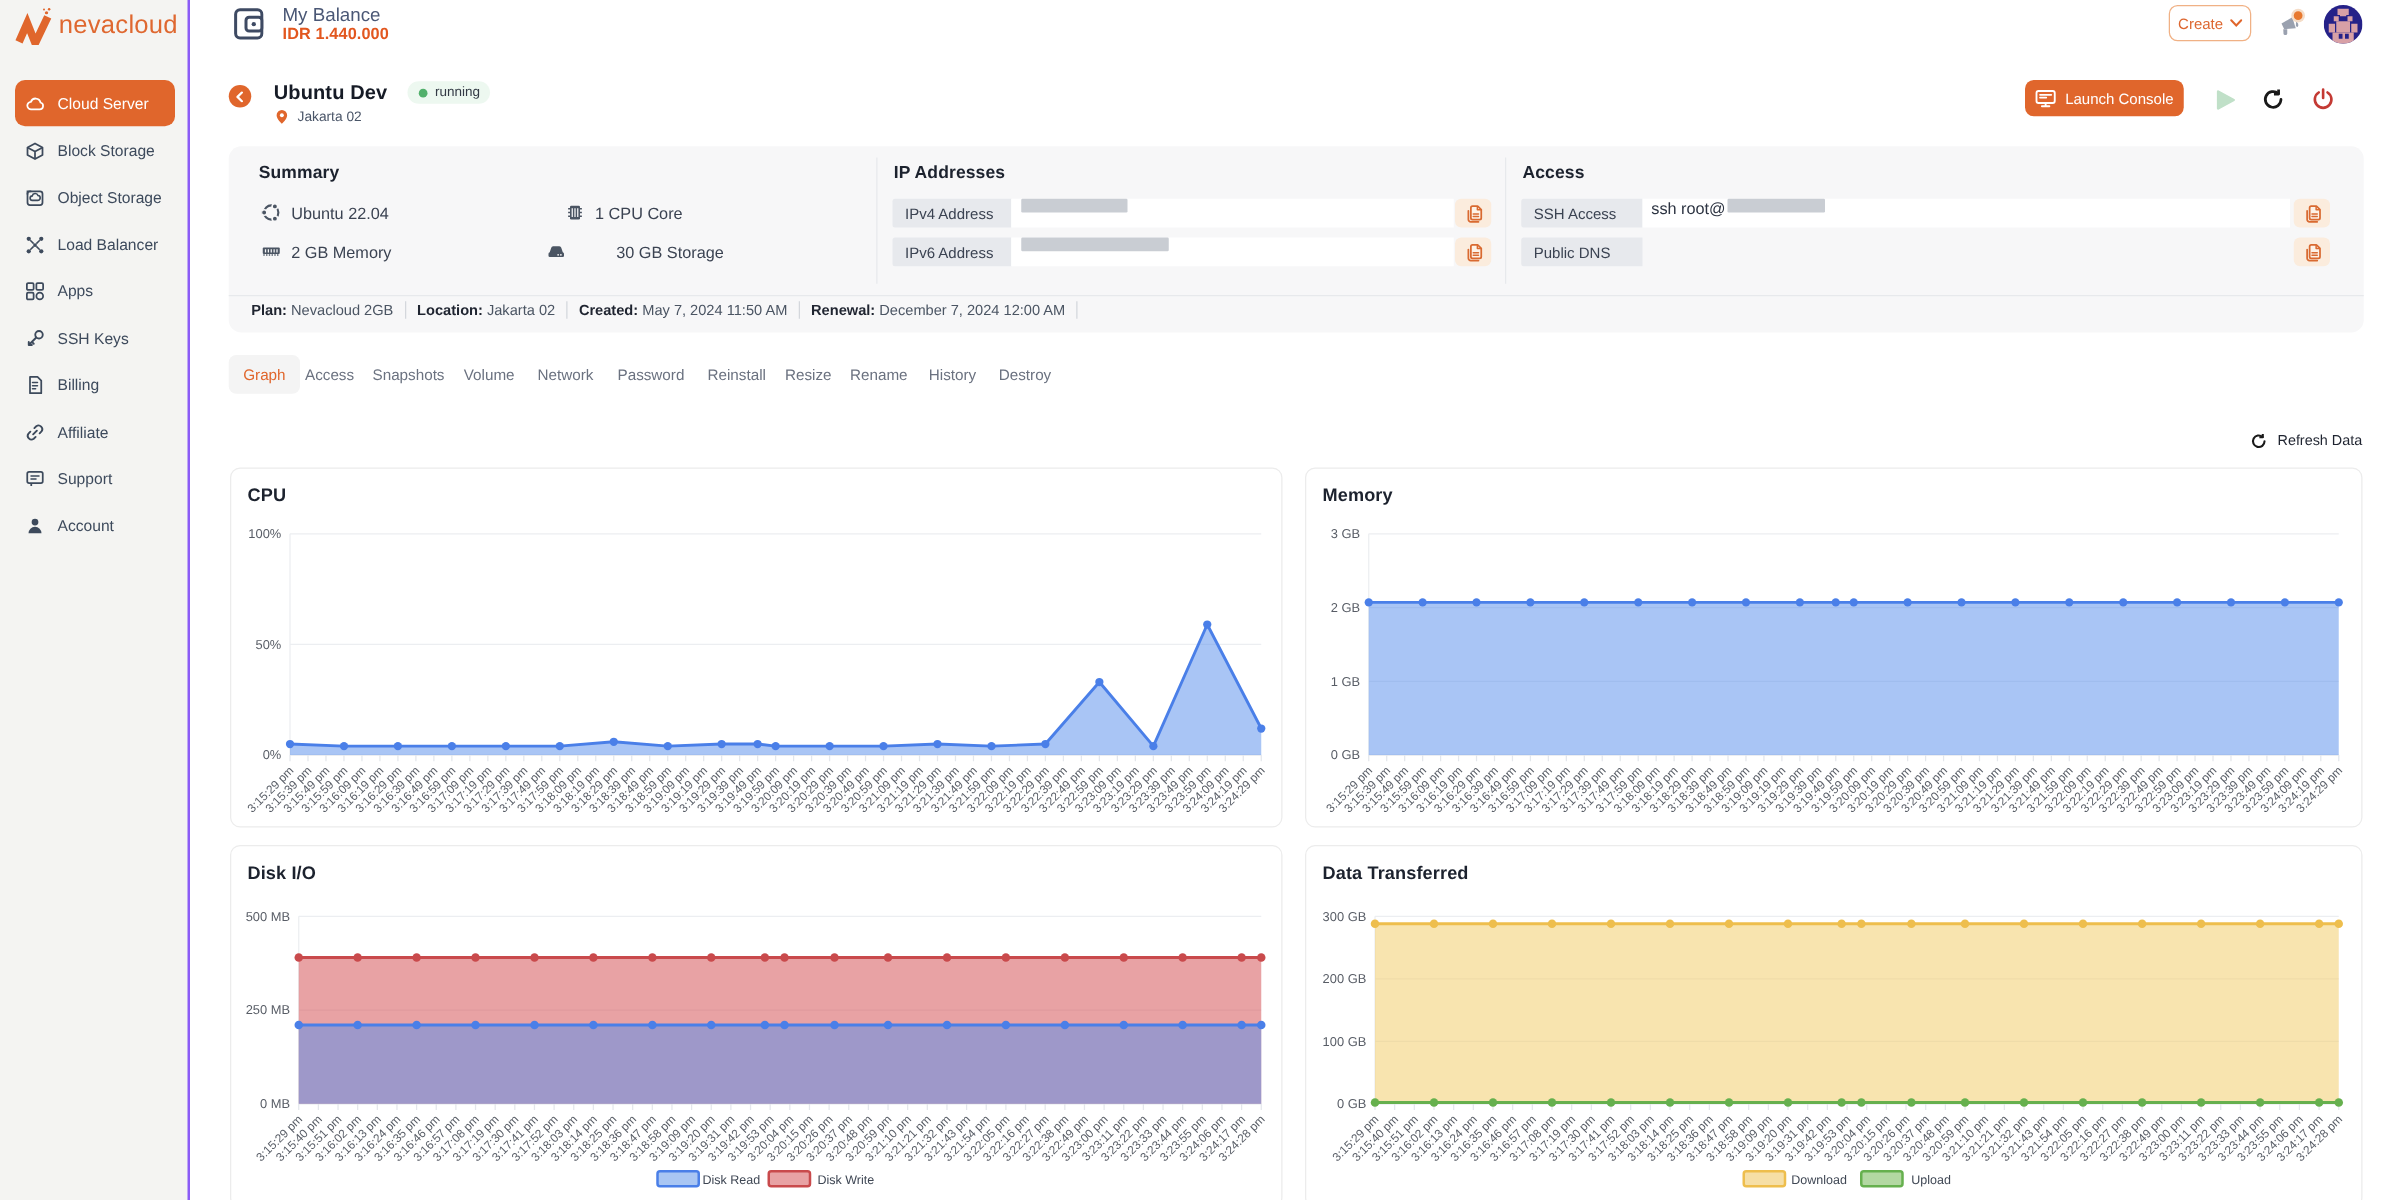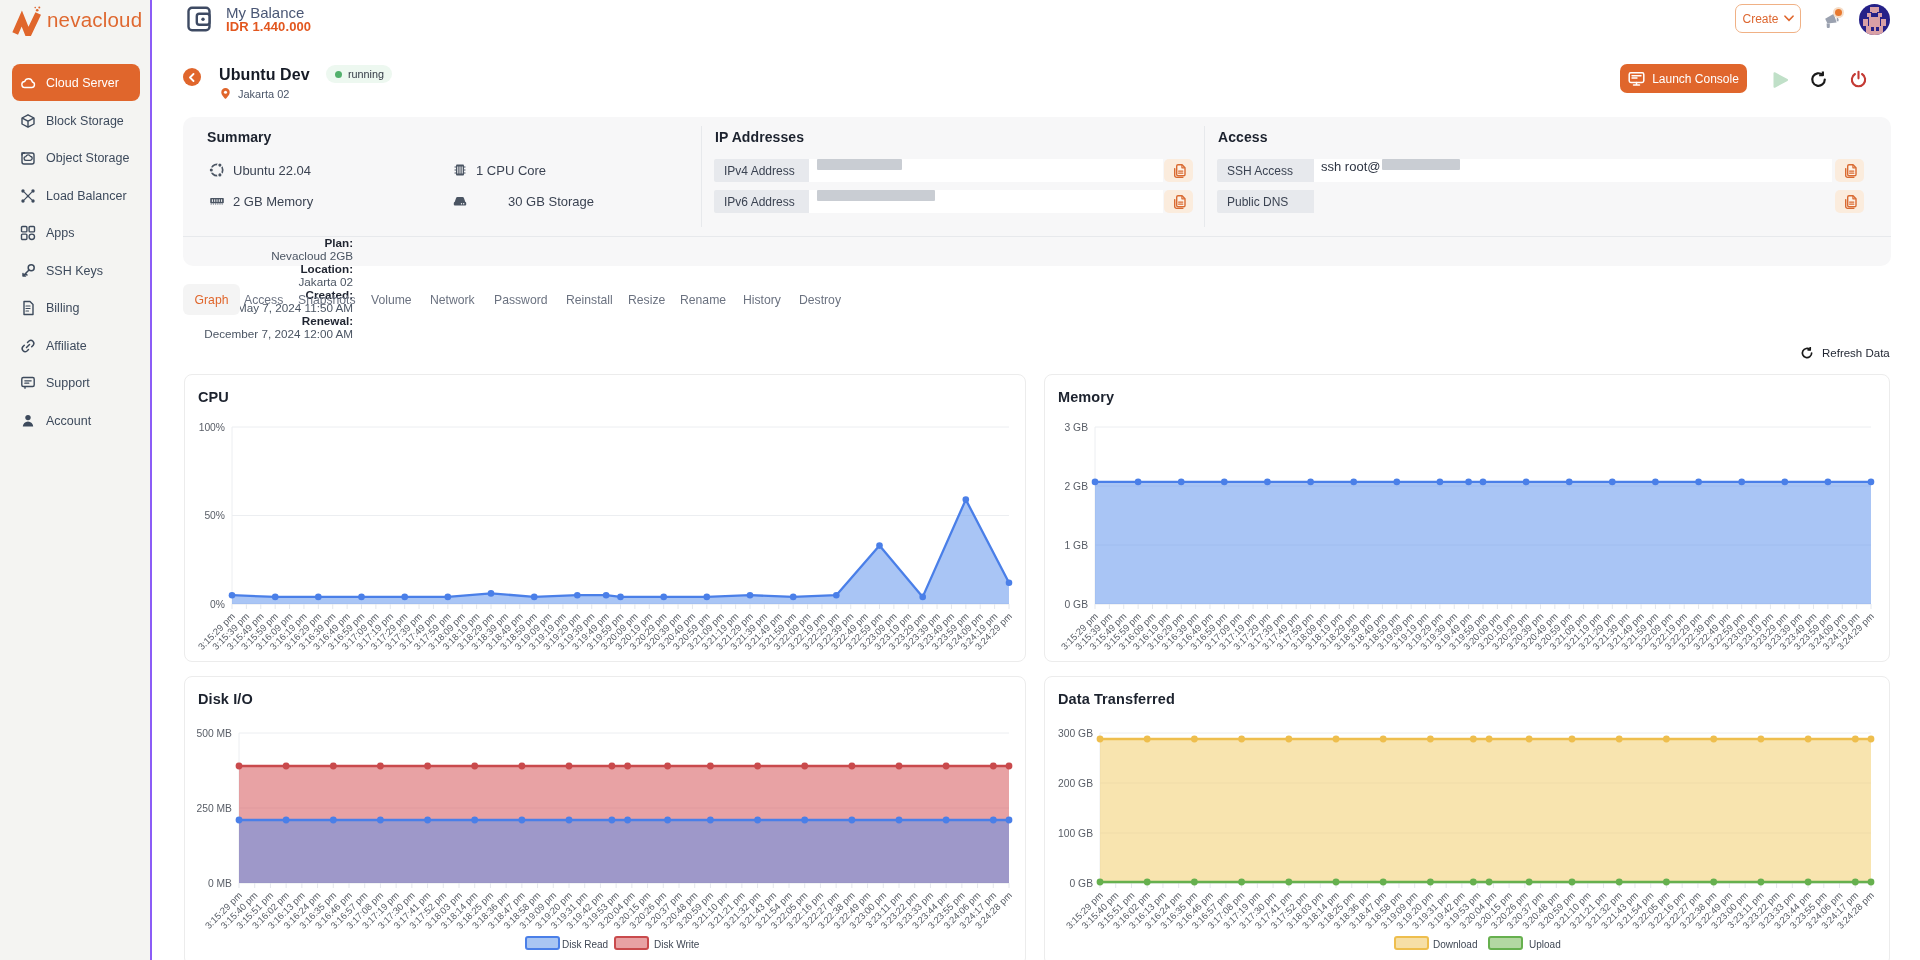--- a/index.html
+++ b/index.html
@@ -29,21 +29,21 @@
 #loc{position:absolute;left:220px;top:87px;display:flex;align-items:center;gap:7px;font-size:11px;color:#4a5568;}
 #launch{position:absolute;left:1620px;top:64px;width:127px;height:29px;background:#e0662c;border-radius:7px;color:#fff;font-size:12px;display:flex;align-items:center;justify-content:center;gap:7px;}
 #play{position:absolute;left:1771px;top:71px;}
 #refr{position:absolute;left:1809px;top:70px;}
 #powr{position:absolute;left:1849px;top:70px;}
 
 #sumcard{position:absolute;left:183px;top:117px;width:1708px;height:149px;background:#f7f7f8;border-radius:10px;}
 .sechead{position:absolute;font-size:14px;font-weight:bold;color:#1c222e;letter-spacing:0.1px;}
 .srow{position:absolute;display:flex;align-items:center;gap:8px;font-size:13px;color:#3b4352;}
 .vline{position:absolute;width:1px;background:#e7e9ec;top:9px;height:101px;}
-#planrow{position:absolute;left:18px;top:119px;height:24px;display:flex;align-items:flex-end;font-size:11.7px;color:#4b5563;flex-direction:column;}
+#planrow{position:absolute;left:18px;top:119px;height:24px;display:flex;align-items:center;font-size:11.7px;color:#4b5563;}
 #planrow b{color:#1f2430;font-weight:bold;}
 #planrow .sep{width:1px;height:14px;background:#d4d7dc;margin:0 9px;}
 .iplabel{position:absolute;height:23px;background:#e7e9ed;display:flex;align-items:center;padding-left:10px;font-size:12px;color:#3b4352;border-radius:2px 0 0 2px;}
 .ipinput{position:absolute;height:23px;background:#fff;display:flex;font-size:13px;color:#2d3442;}
 .redact{background:#c9cdd3;height:11px;border-radius:1px;display:inline-block;}
 .copybtn{position:absolute;width:29px;height:23px;background:#fbecdd;border-radius:5px;display:flex;align-items:center;justify-content:center;}
 
 #graphtab{position:absolute;left:183px;top:284px;width:57px;height:31px;background:#f4f4f4;border-radius:6px;color:#e0662c;font-size:12.2px;font-weight:500;display:flex;align-items:center;justify-content:center;}
 .tab{position:absolute;top:293px;font-size:12.2px;color:#6b7280;}
 #refreshdata{position:absolute;left:1800px;top:346px;display:flex;align-items:center;gap:8px;font-size:11.5px;color:#1f2430;}
@@ -243,21 +243,21 @@
         <span>2 GB Memory</span>
       </div>
     <div class="srow" style="left:269px;top:42px;height:22px;">
         <svg width="16" height="16" viewBox="0 0 16 16">
           <rect x="4" y="2.5" width="8" height="11" rx="1" fill="#4b5563"></rect>
           <path d="M5.8 4.5v7M8 4.5v7M10.2 4.5v7" stroke="#f7f7f8" stroke-width="1"></path>
           <path d="M2.5 5h1.5M2.5 8h1.5M2.5 11h1.5M12 5h1.5M12 8h1.5M12 11h1.5" stroke="#4b5563" stroke-width="1.2"></path>
         </svg>
         <span>1 CPU Core</span>
       </div>
-    <div class="srow" style="left:269px;top:73px;height:22px;gap:40px;">
+    <div class="srow" style="left:254px;top:73px;height:22px;gap:40px;">
         <svg width="16" height="16" viewBox="0 0 16 16">
           <path d="M2.5 9.5 4 5.2A1.6 1.6 0 0 1 5.5 4h5a1.6 1.6 0 0 1 1.5 1.2L13.5 9.5Z" fill="#4b5563"></path>
           <rect x="1.8" y="9" width="12.4" height="3.6" rx="1" fill="#4b5563"></rect>
           <circle cx="11.7" cy="10.8" r="0.7" fill="#f7f7f8"></circle>
           <circle cx="9.5" cy="10.8" r="0.7" fill="#f7f7f8"></circle>
         </svg>
         <span>30 GB Storage</span>
       </div>
     <div class="vline" style="left:518px;"></div>
     <div class="sechead" style="left:532px;top:12px;">IP Addresses</div>

